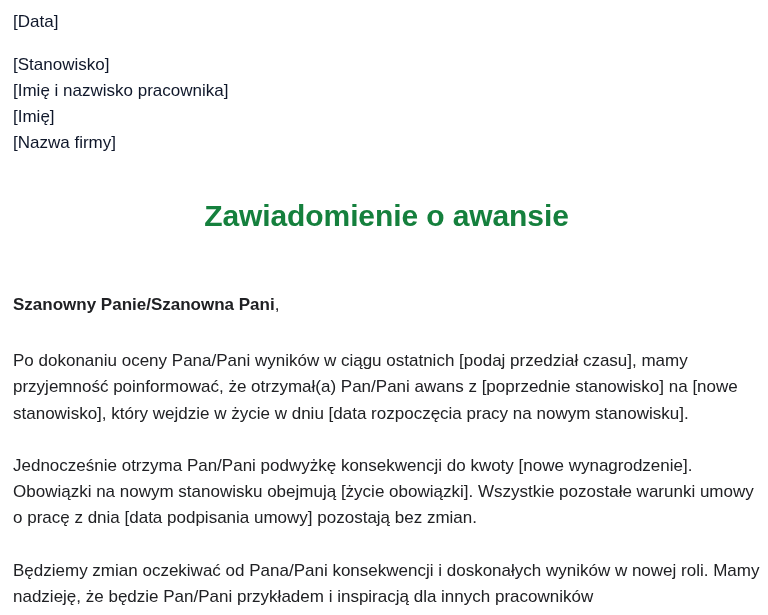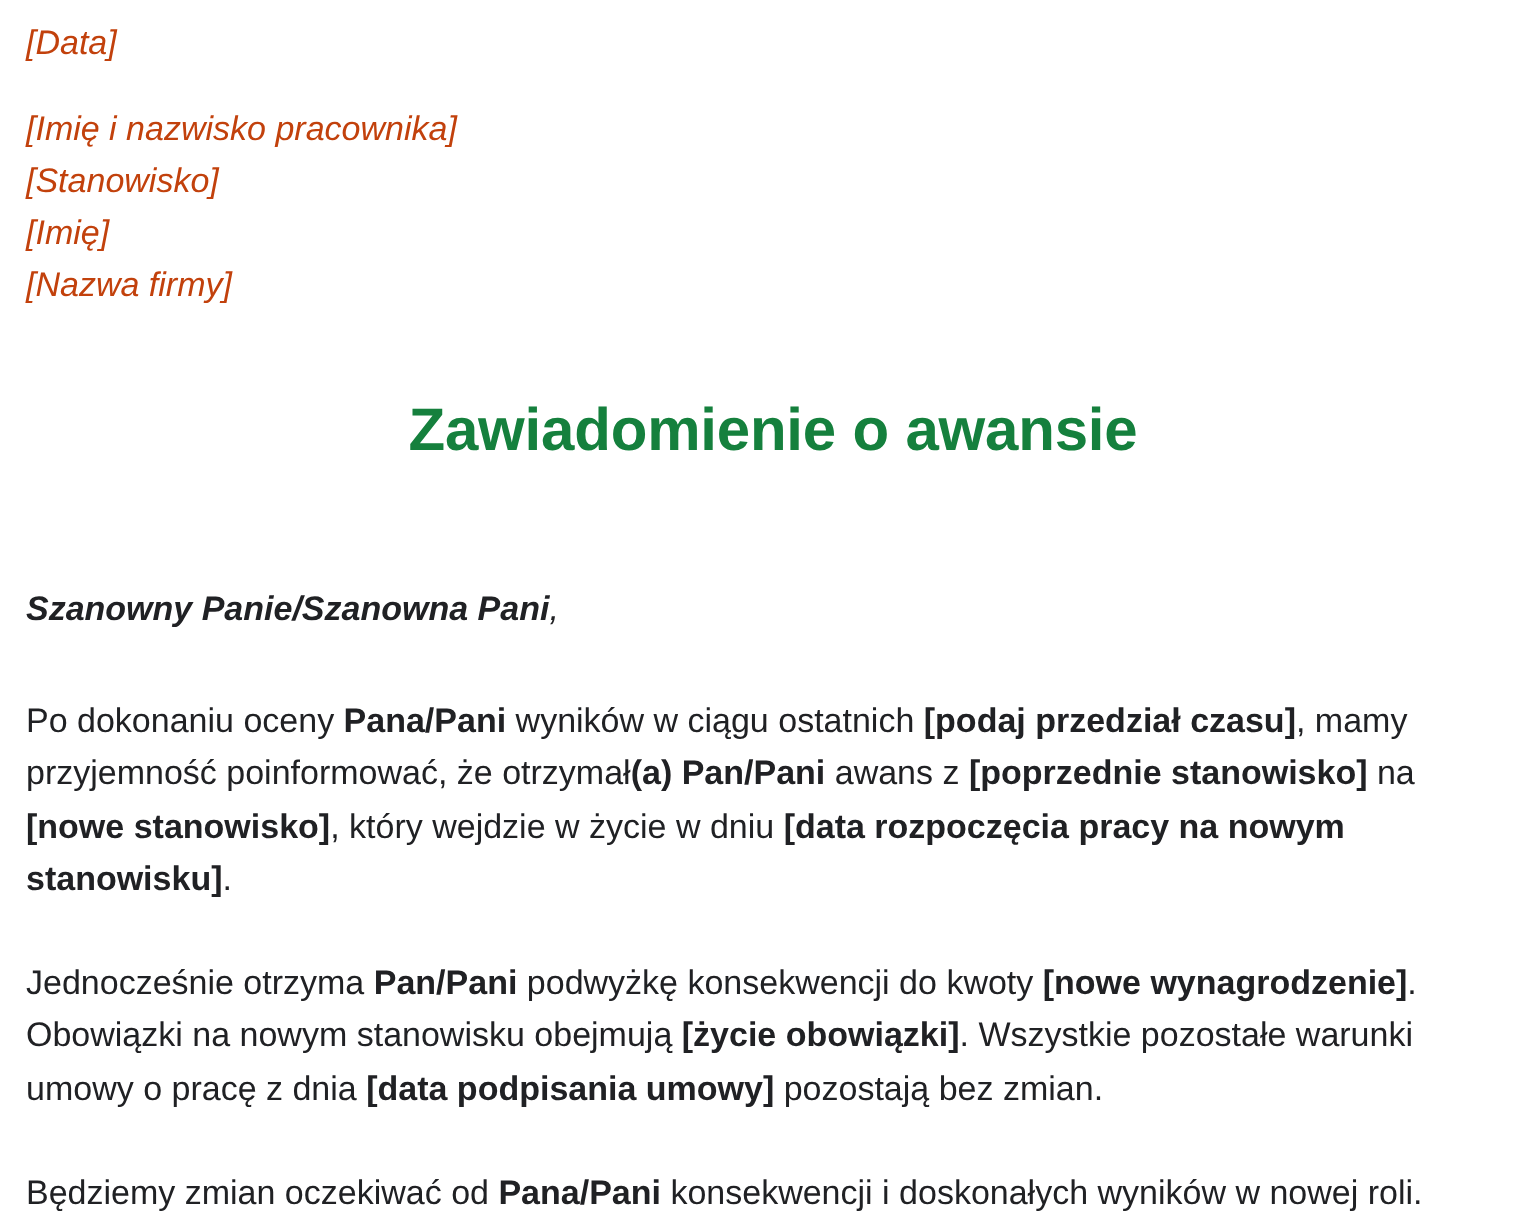--- a/index.html
+++ b/index.html
@@ -16,75 +16,73 @@
     -webkit-font-smoothing: antialiased;
   }
   .page {
     box-sizing: border-box;
     width: 768px;
     padding: 9px 8px 0 13px;
   }
   .meta-line {
     font-size: 17px;
     line-height: 26px;
-    color: #c2410c;
+    color: #0f172a;
     white-space: pre;
-    font-style: italic;
   }
   .meta-block-gap {
     height: 17px;
   }
   .doc-title {
     text-align: center;
     font-size: 30px;
     font-weight: bold;
     line-height: 38px;
     color: #15803d;
     margin: 41px 0 0 0;
     letter-spacing: -0.1px;
   }
   .salutation {
     font-size: 17px;
     line-height: 26px;
     margin-top: 57px;
     color: #202124;
-    font-style: italic;
   }
   .salutation b {
     font-weight: bold;
   }
   .body-par {
     font-size: 17px;
     line-height: 26.3px;
     color: #202124;
     margin-top: 30px;
     max-width: 748px;
     text-align: left;
   }
   .body-par b {
-    font-weight: bold;
+    font-weight: normal;
   }
   .par-tight {
     margin-top: 26px;
   }
 </style>
 </head>
 <body>
 
 <div class="page">
 
   <div>
     <div class="meta-line">[Data]</div>
   </div>
 
   <div class="meta-block-gap"></div>
 
   <div>
+    <div class="meta-line">[Stanowisko]</div>
     <div class="meta-line">[Imię i nazwisko pracownika]</div>
-    <div class="meta-line">[Stanowisko]</div>
     <div class="meta-line">[Imię]</div>
     <div class="meta-line">[Nazwa firmy]</div>
   </div>
 
   <h1 class="doc-title">Zawiadomienie o awansie</h1>
 
   <p class="salutation">
     <b>Szanowny Panie/Szanowna Pani</b><span>,</span>
   </p>
 

